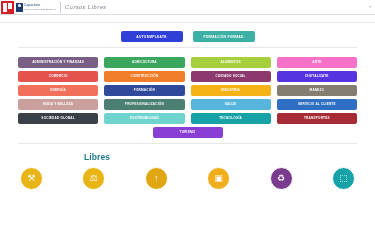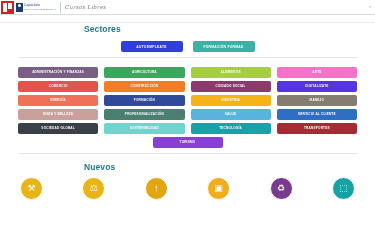--- a/index.html
+++ b/index.html
@@ -127,21 +127,20 @@
     </div>
     <div class="hdr-divider"></div>
     <div class="script-logo">Cursos Libres</div>
     <div class="topbar-spacer"></div>
     <div class="hdr-right">≡</div>
   </div>
   <div class="under-rule"></div>
 
   <div class="content">
 
-    <div class="section-title">Sectores</div>
 
     <div class="top-btn-row">
       <div class="pill pill-top" style="background: rgb(47, 63, 216);">
         <span>AUTOEMPLEATE</span>
       </div>
       <div class="pill pill-top" style="background: rgb(60, 176, 164);">
         <span>FORMACIÓN FORMAD</span>
       </div>
     </div>
 
@@ -215,21 +214,21 @@
     </div>
 
     <div class="solo-row">
       <div class="chip chip-solo" style="background: rgb(138, 63, 212);">
         <span>TURISMO</span>
       </div>
     </div>
 
     <div class="sep" style="margin-top:5px"></div>
 
-    <div class="nuevos-title">Nuevos</div>
+    <div class="nuevos-title">Libres</div>
 
     <div class="circles">
       <div class="circ" style="background: rgb(232, 180, 22);">
           <span class="circ-glyph">⚒</span>
         </div>
       <div class="circ" style="background: rgb(232, 180, 22);">
           <span class="circ-glyph">⚖</span>
         </div>
       <div class="circ" style="background: rgb(224, 167, 19);">
           <span class="circ-glyph">↑</span>

